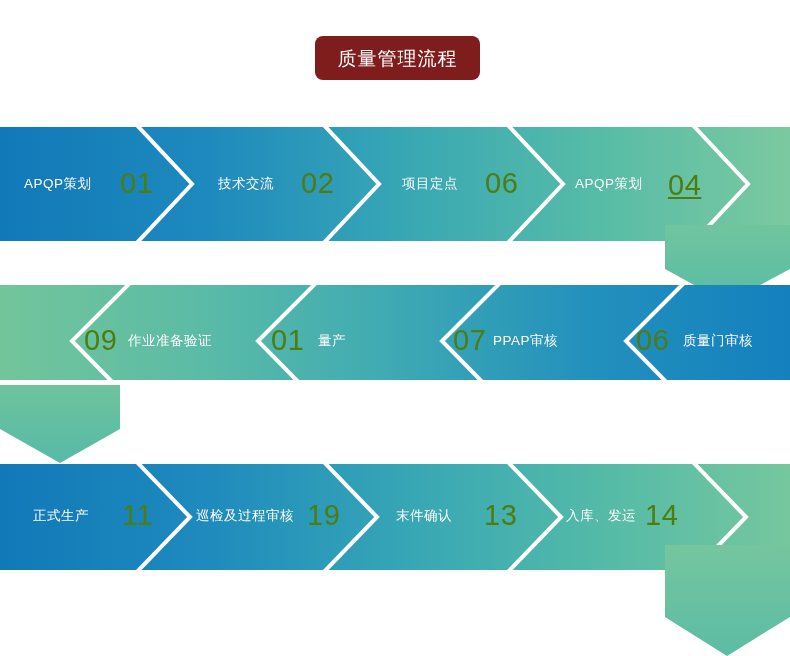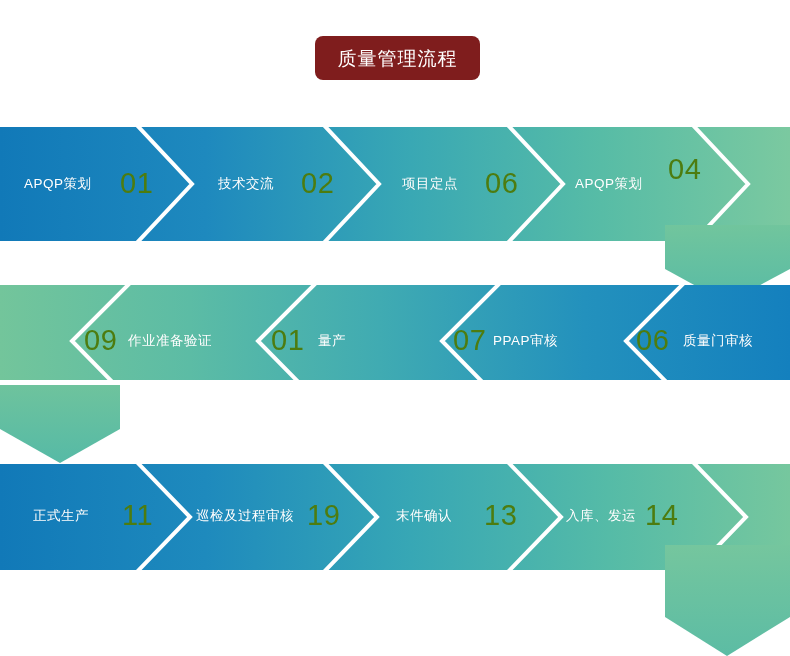--- a/index.html
+++ b/index.html
@@ -106,21 +106,21 @@
     <span class="step-label" style="left:24px;top:50px;">APQP策划</span>
     <span class="step-num" style="left:120px;top:42px;">01</span>
 
     <span class="step-label" style="left:218px;top:50px;">技术交流</span>
     <span class="step-num" style="left:301px;top:42px;">02</span>
 
     <span class="step-label" style="left:402px;top:50px;">项目定点</span>
     <span class="step-num" style="left:485px;top:42px;">06</span>
 
     <span class="step-label" style="left:575px;top:50px;">APQP策划</span>
-    <span class="step-num" style="left:668px;top:28px;">04</span>
+    <span class="step-num" style="left:668px;top:44px;text-decoration:underline;">04</span>
   </div>
 
   <div class="connector" id="conn05" style="left:665px;top:225px;width:125px;height:78px;">
     <svg width="125" height="78" viewBox="0 0 125 78">
       <defs>
         <linearGradient id="gc5" x1="0" y1="0" x2="0" y2="1">
           <stop offset="0" stop-color="#71C59D"></stop>
           <stop offset="1" stop-color="#58BBA5"></stop>
         </linearGradient>
       </defs>

